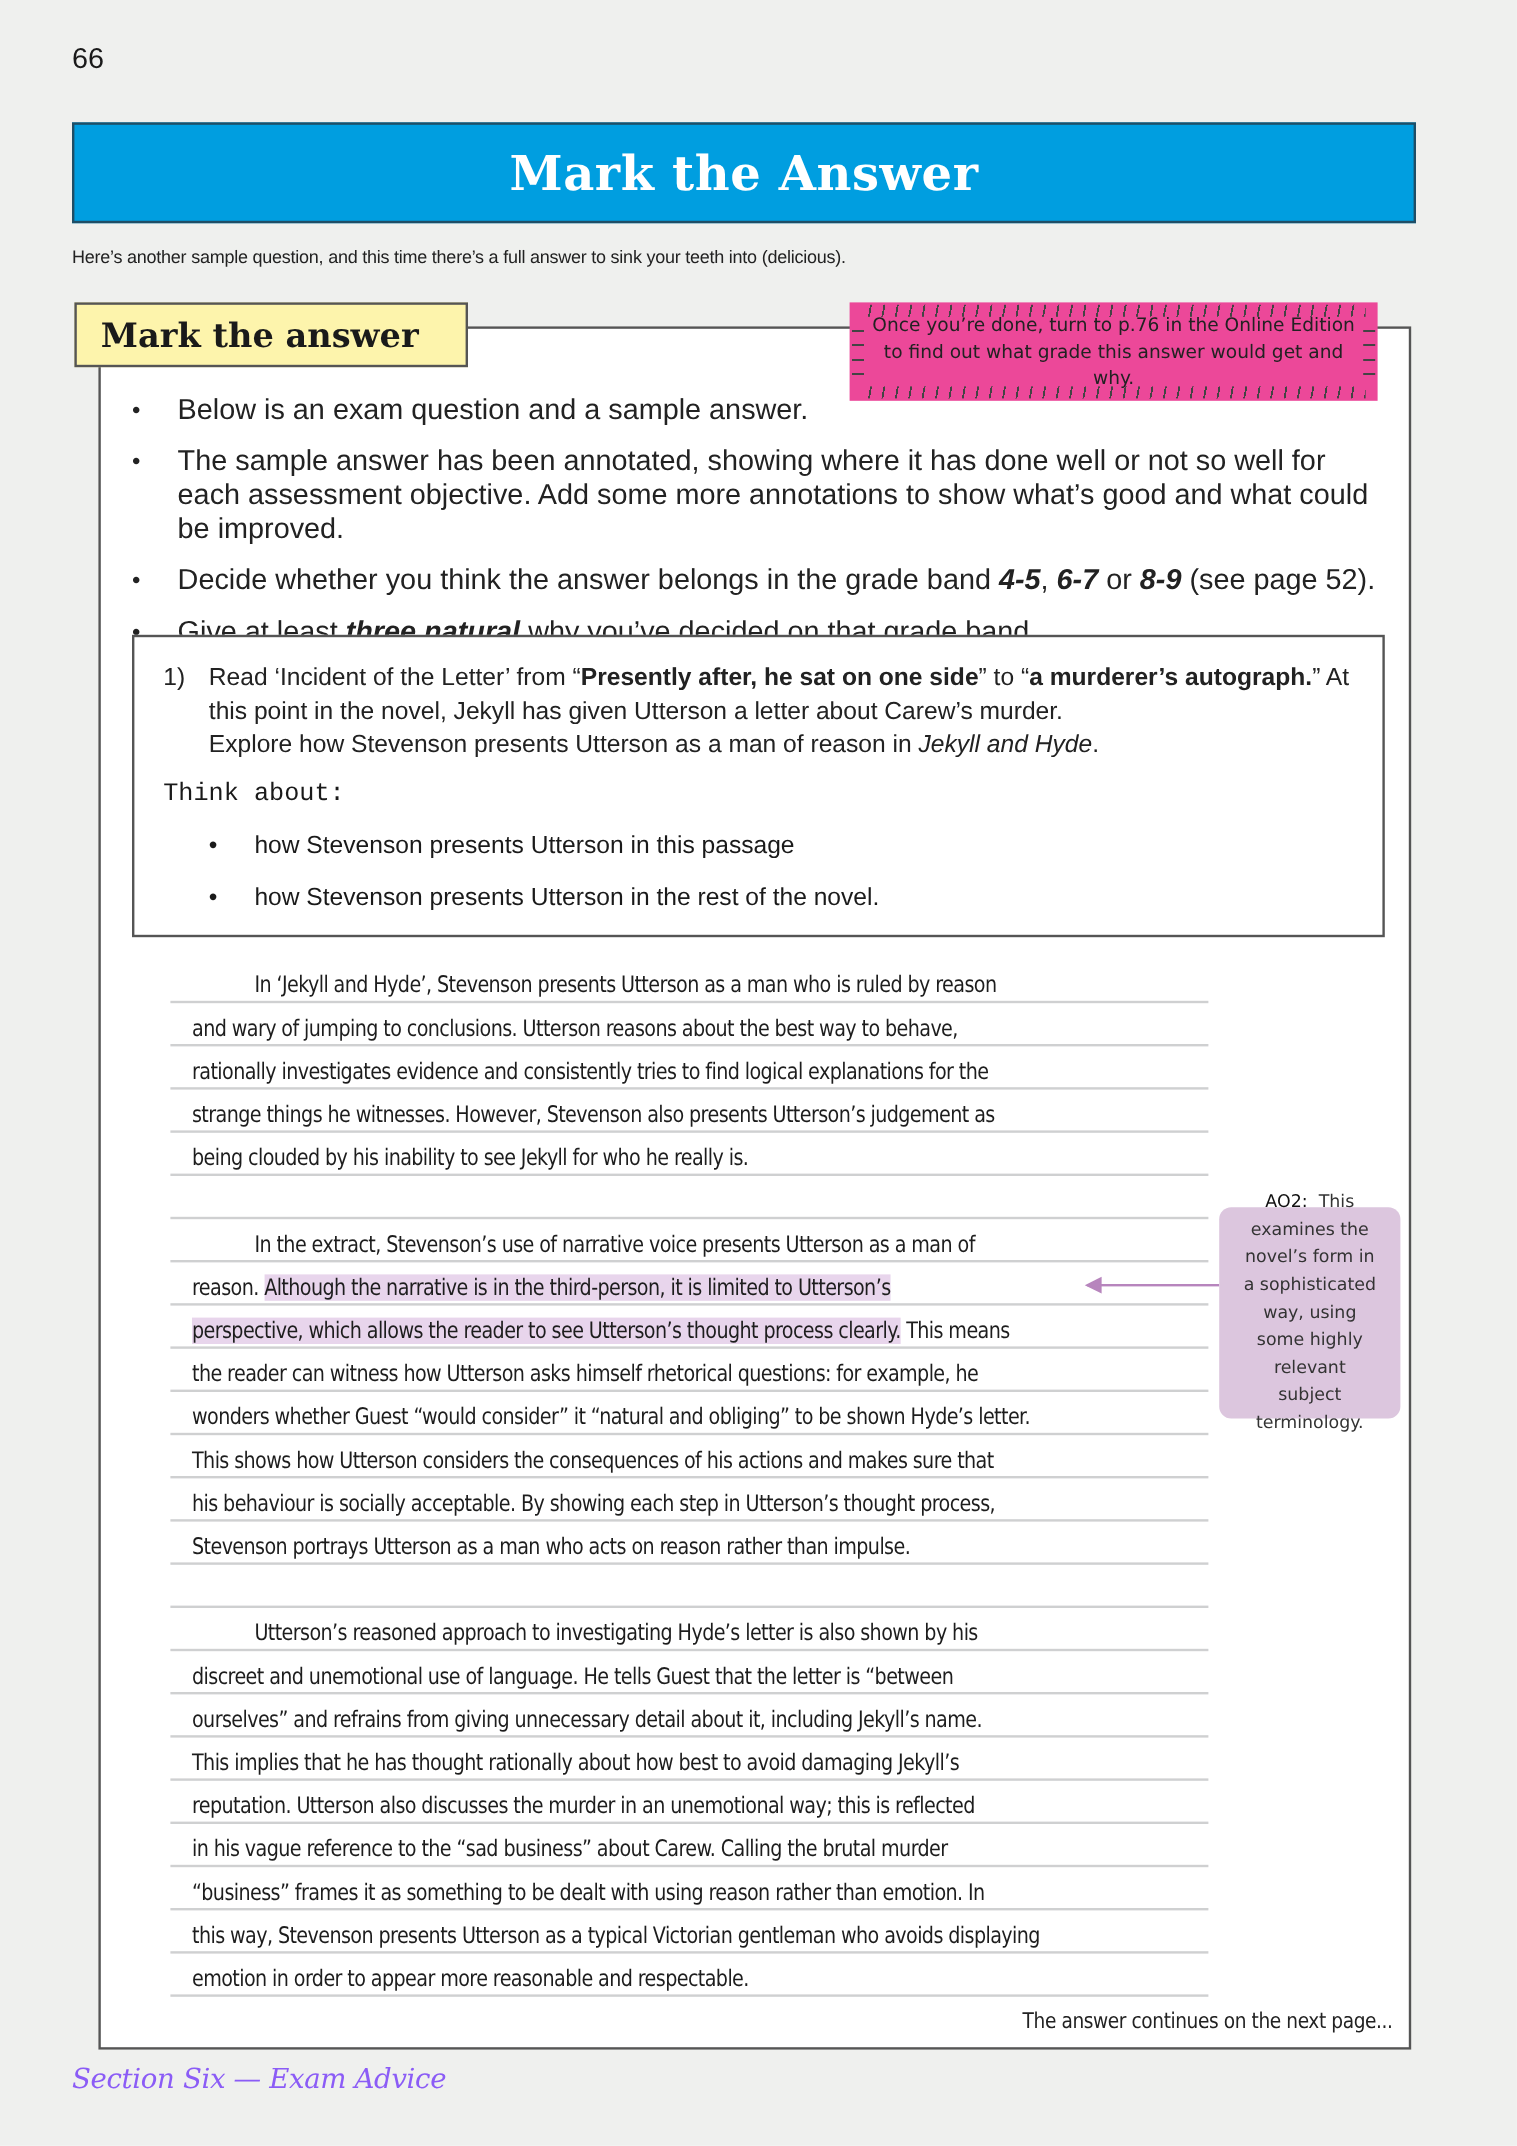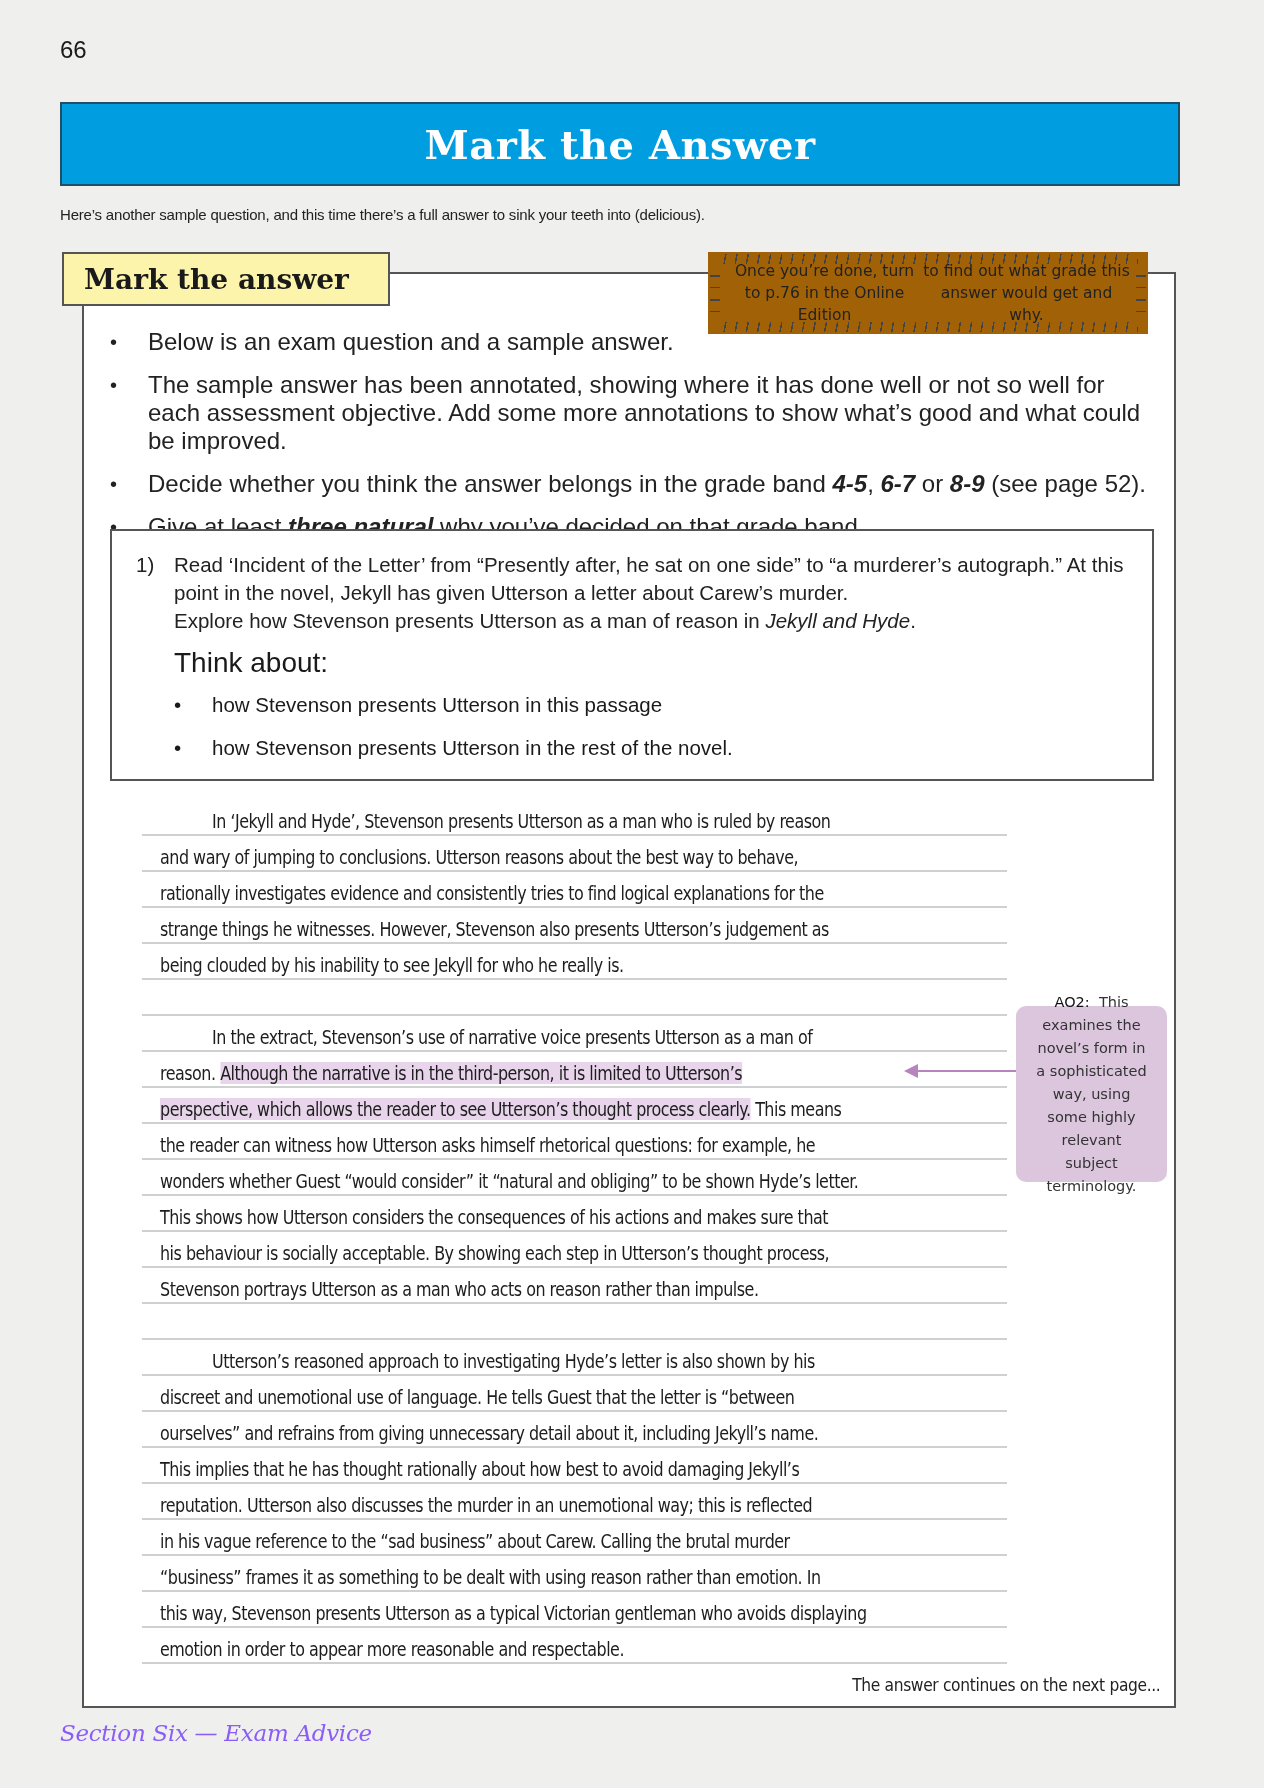--- a/index.html
+++ b/index.html
@@ -30,22 +30,22 @@
 
     .label-tab {
       position: absolute; left: 62px; top: 252px; width: 328px; height: 54px;
       background: #fdf4ac; border: 2px solid #555;
       display: flex; align-items: center; padding-left: 20px;
     }
     .label-tab span { font-family: "DejaVu Serif", serif; font-weight: bold; font-size: 28px; color: #1a1a1a; }
 
     .speech-note {
       position: absolute; left: 708px; top: 252px; width: 440px; height: 82px;
-      background: #a16207;
-      display: flex; flex-direction: row; justify-content: center; align-items: center;
+      background: #ec4899;
+      display: flex; flex-direction: column; justify-content: center; align-items: center;
       padding: 8px 18px;
     }
     .speech-note .ticks {
       position: absolute; left: 10px; right: 10px; height: 10px;
       background-image: repeating-linear-gradient(100deg, transparent 0 7px, #444 7px 8.5px, transparent 8.5px 11px);
     }
     .speech-note .ticks.top { top: 2px; }
     .speech-note .ticks.bottom { bottom: 2px; }
     .speech-note .side-ticks {
       position: absolute; top: 16px; bottom: 16px; width: 10px;
@@ -59,23 +59,23 @@
     .bullets li { position: relative; padding-left: 38px; font-size: 24px; line-height: 28px; margin-bottom: 15px; color: #222; }
     .bullets li::before { content: "•"; position: absolute; left: 0; top: 0; font-size: 20px; }
     .bullets b { font-weight: bold; font-style: italic; }
 
     .question-box {
       position: absolute; left: 110px; top: 529px; width: 1044px; height: 252px;
       border: 2px solid #555; background: #fff; padding: 20px 24px 0 24px;
     }
     .question-box .q-line { display: flex; font-size: 20.5px; line-height: 28px; color: #222; }
     .question-box .q-num { width: 38px; flex-shrink: 0; }
-    .question-box .q-text b { font-weight: normal; margin-top: 32px; }
+    .question-box .q-text b { font-weight: bold; margin-top: 32px; }
     .question-box .q-text i { font-style: italic; }
-    .question-box .think { margin-left: 38px; margin-top: 14px; font-size: 28px; line-height: 28px; }
+    .question-box .think { margin-top: 14px; font-size: 21px; line-height: 28px; font-family: Liberation Mono, monospace; }
     .question-box ul { list-style: none; margin-left: 38px; margin-top: 14px; }
     .question-box ul li { position: relative; padding-left: 38px; font-size: 20.5px; line-height: 28px; margin-bottom: 15px; }
     .question-box ul li::before { content: "•"; position: absolute; left: 0; top: 0; }
 
     .answer { position: absolute; left: 142px; top: 800px; width: 865px; }
     .ruled-line { position: relative; height: 36px; border-bottom: 2px solid #cfd0d1; }
     .ruled-line .txt {
       position: absolute; left: 18px; bottom: 2px; white-space: nowrap;
       font-family: "DejaVu Sans", sans-serif; font-size: 19px; color: #1d1d1d; letter-spacing: -0.6px;
       transform-origin: left bottom; transform: scaleX(0.84);

